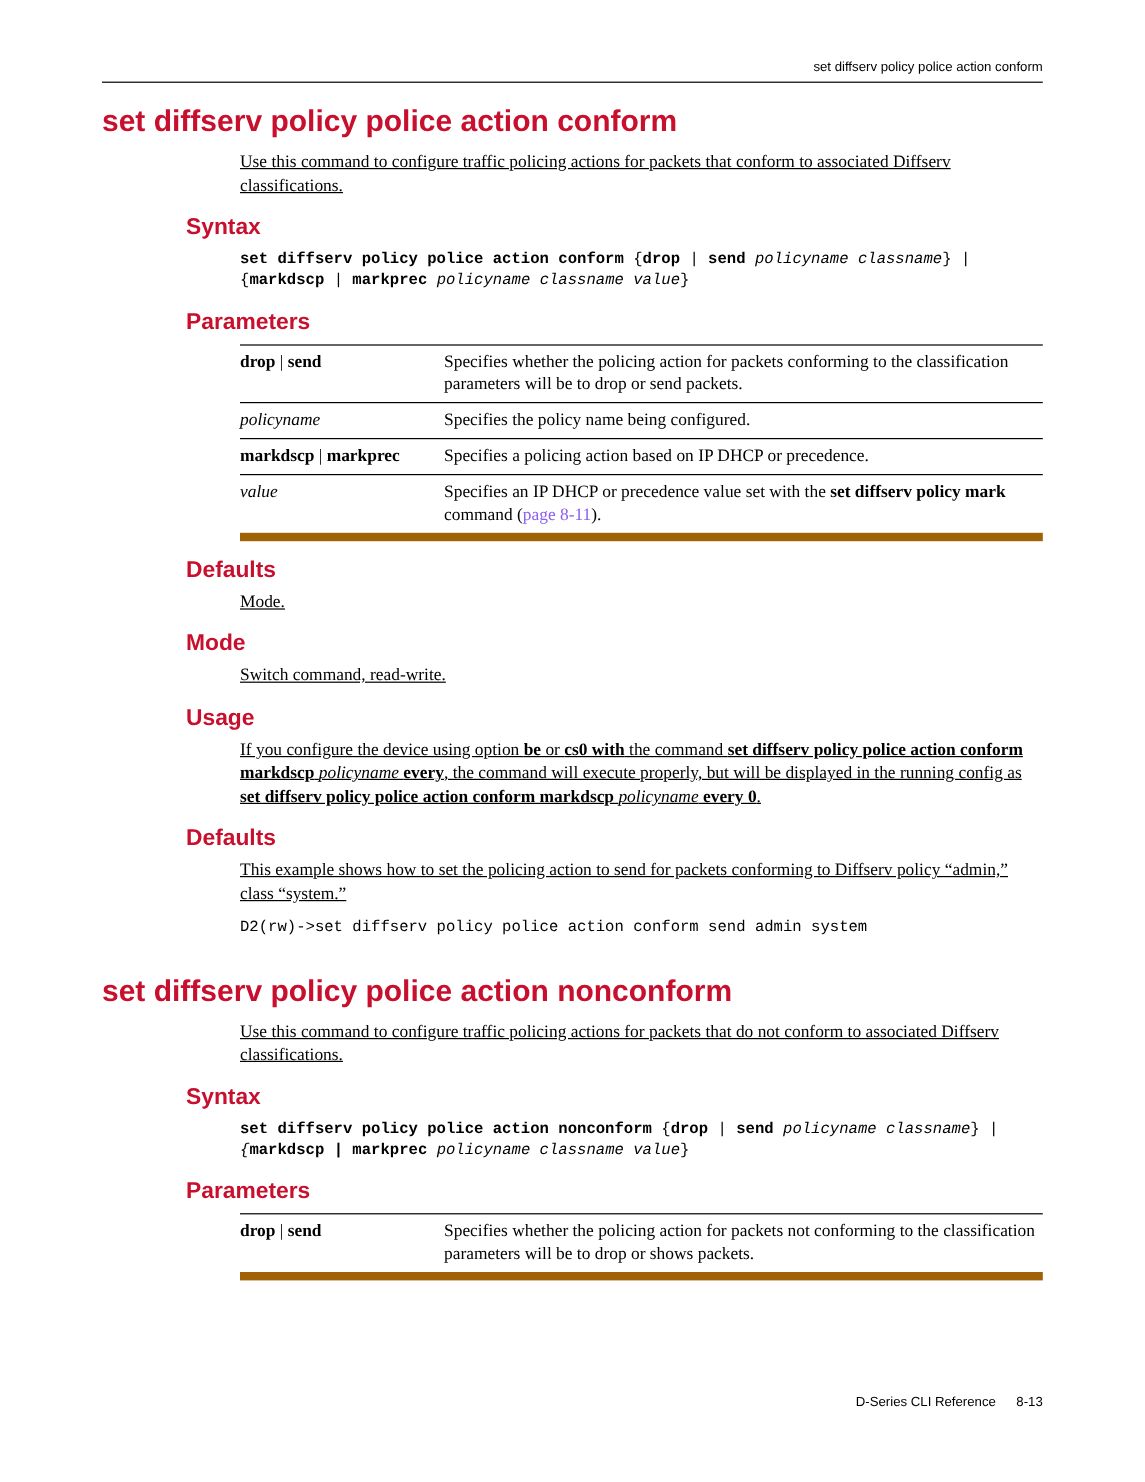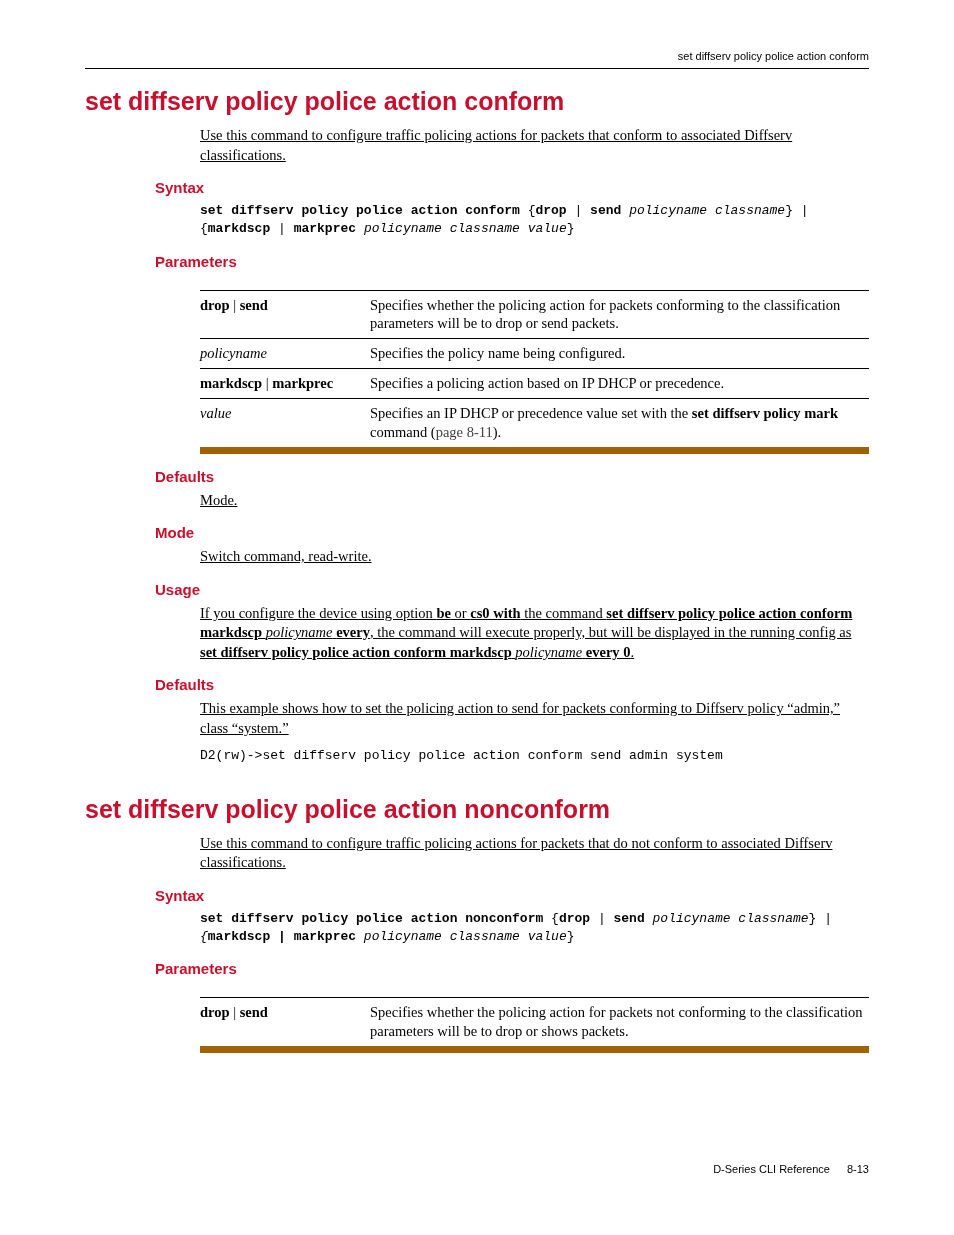--- a/index.html
+++ b/index.html
@@ -36,54 +36,54 @@
     font-size: 14.5px;
     line-height: 1.35;
     margin-left: 115px;
     margin-bottom: 8px;
     text-decoration: underline;
   }
   h2.sub {
     font-family: Arial, Helvetica, sans-serif;
     font-weight: bold;
     color: #c8102e;
-    font-size: 15px;
+    font-size: 19px;
     margin-left: 70px;
     margin-top: 14px;
     margin-bottom: 6px;
   }
   .code-block {
     font-family: 'Courier New', Courier, monospace;
     font-size: 13px;
     margin-left: 115px;
     line-height: 1.4;
     margin-bottom: 6px;
     white-space: pre-wrap;
   }
   .code-block .b { font-weight: bold; }
   .code-block .i { }
   table.params {
     border-collapse: collapse;
     margin-left: 115px;
     width: calc(100% - 115px);
     font-size: 14.5px;
-    margin-top: 20px;
+    margin-top: 7px;
     margin-bottom: 6px;
   }
   table.params tr { border-top: 1px solid #000; }
   table.params tr:last-child { border-bottom: 7px solid #a16207; }
   table.params td {
     padding: 5px 6px 5px 0;
     vertical-align: top;
     line-height: 1.3;
   }
   table.params td.pname { width: 170px; }
   .i { font-style: italic; }
   .b { font-weight: bold; }
-  .link { color: #404040; }
+  .link { color: #8b5cf6; }
   .footer {
     position: absolute;
     bottom: 60px;
     right: 85px;
     font-family: Arial, Helvetica, sans-serif;
     font-size: 11px;
   }
   .footer .pg { margin-left: 14px; }
 </style>
 </head>

